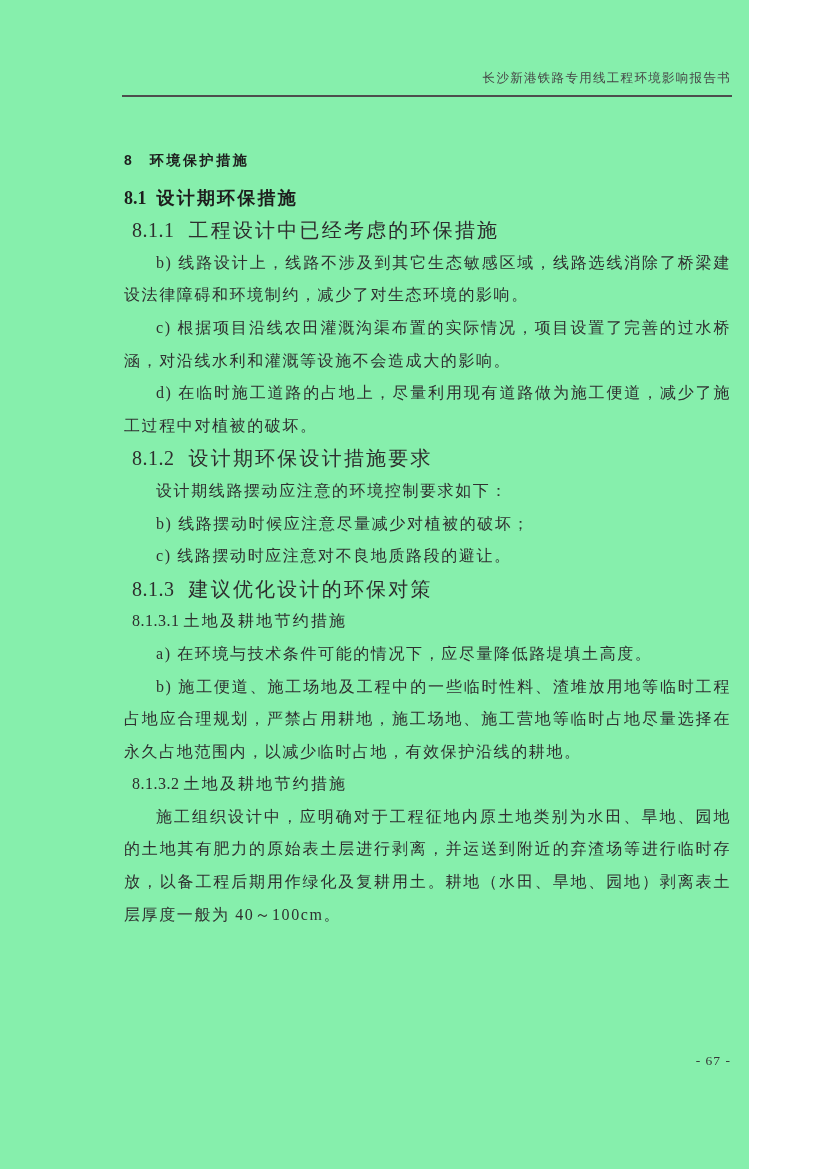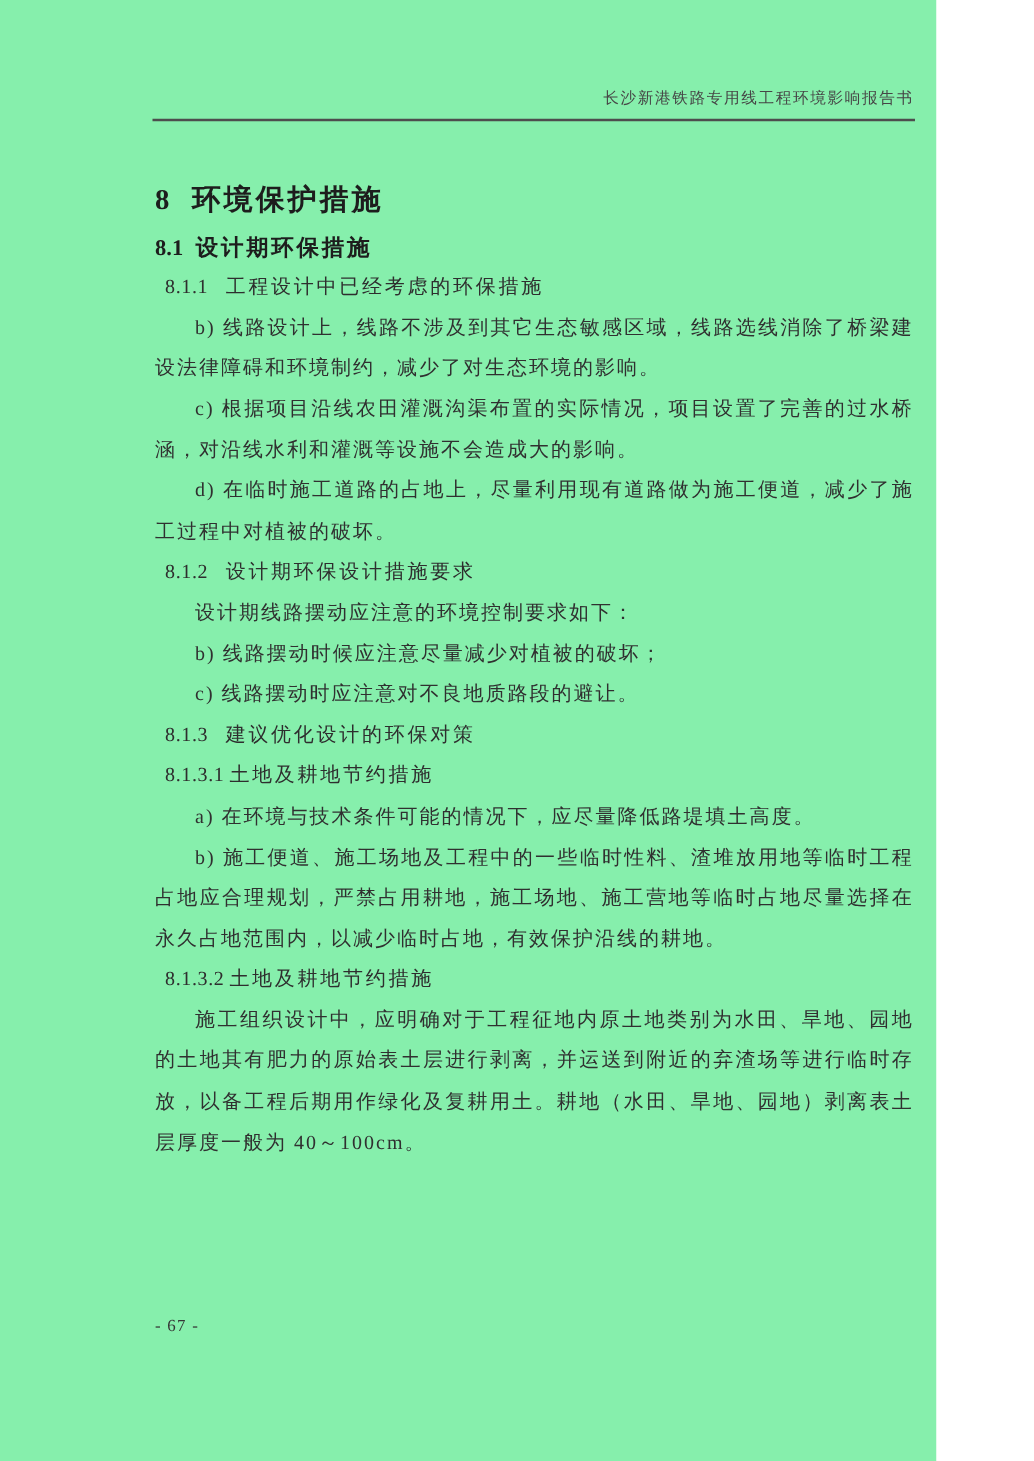--- a/index.html
+++ b/index.html
@@ -39,22 +39,22 @@
     position: absolute;
     top: 144px;
     left: 124px;
     width: 607px;
   }
   .content > * {
     margin: 0;
     line-height: 32.6px;
   }
   h1.chapter {
-    font-family: Liberation Serif, serif;
-    font-size: 23px;
+    font-family: Liberation Sans, sans-serif;
+    font-size: 14px;
     font-weight: bold;
     letter-spacing: 2.6px;
     color: #1d1d1d;
   }
   h1.chapter .num {
     letter-spacing: 0;
     margin-right: 18px;
   }
   h2.section {
     margin-top: 5px;
@@ -62,21 +62,21 @@
     font-size: 18px;
     font-weight: bold;
     letter-spacing: 2.2px;
     color: #1d1d1d;
   }
   h2.section .num {
     letter-spacing: 0;
     margin-right: 10px;
   }
   h3.subsection {
-    font-size: 16px;
+    font-size: 20px;
     font-weight: normal;
     letter-spacing: 2.2px;
     color: #2e2e2e;
     padding-left: 8px;
   }
   h3.subsection .num {
     letter-spacing: 0.5px;
     margin-right: 14px;
   }
   h4.subsubsection {
@@ -95,21 +95,21 @@
     letter-spacing: 1.6px;
     text-align: justify;
     text-indent: 32px;
     color: #303030;
   }
   .footer {
     position: absolute;
     top: 1053px;
     left: 124px;
     width: 607px;
-    text-align: left;
+    text-align: right;
     font-size: 13.5px;
     letter-spacing: 1px;
     color: #363636;
     font-family: Liberation Serif, serif;
   }
 </style>
 </head>
 <body>
 
 <div class="page">

